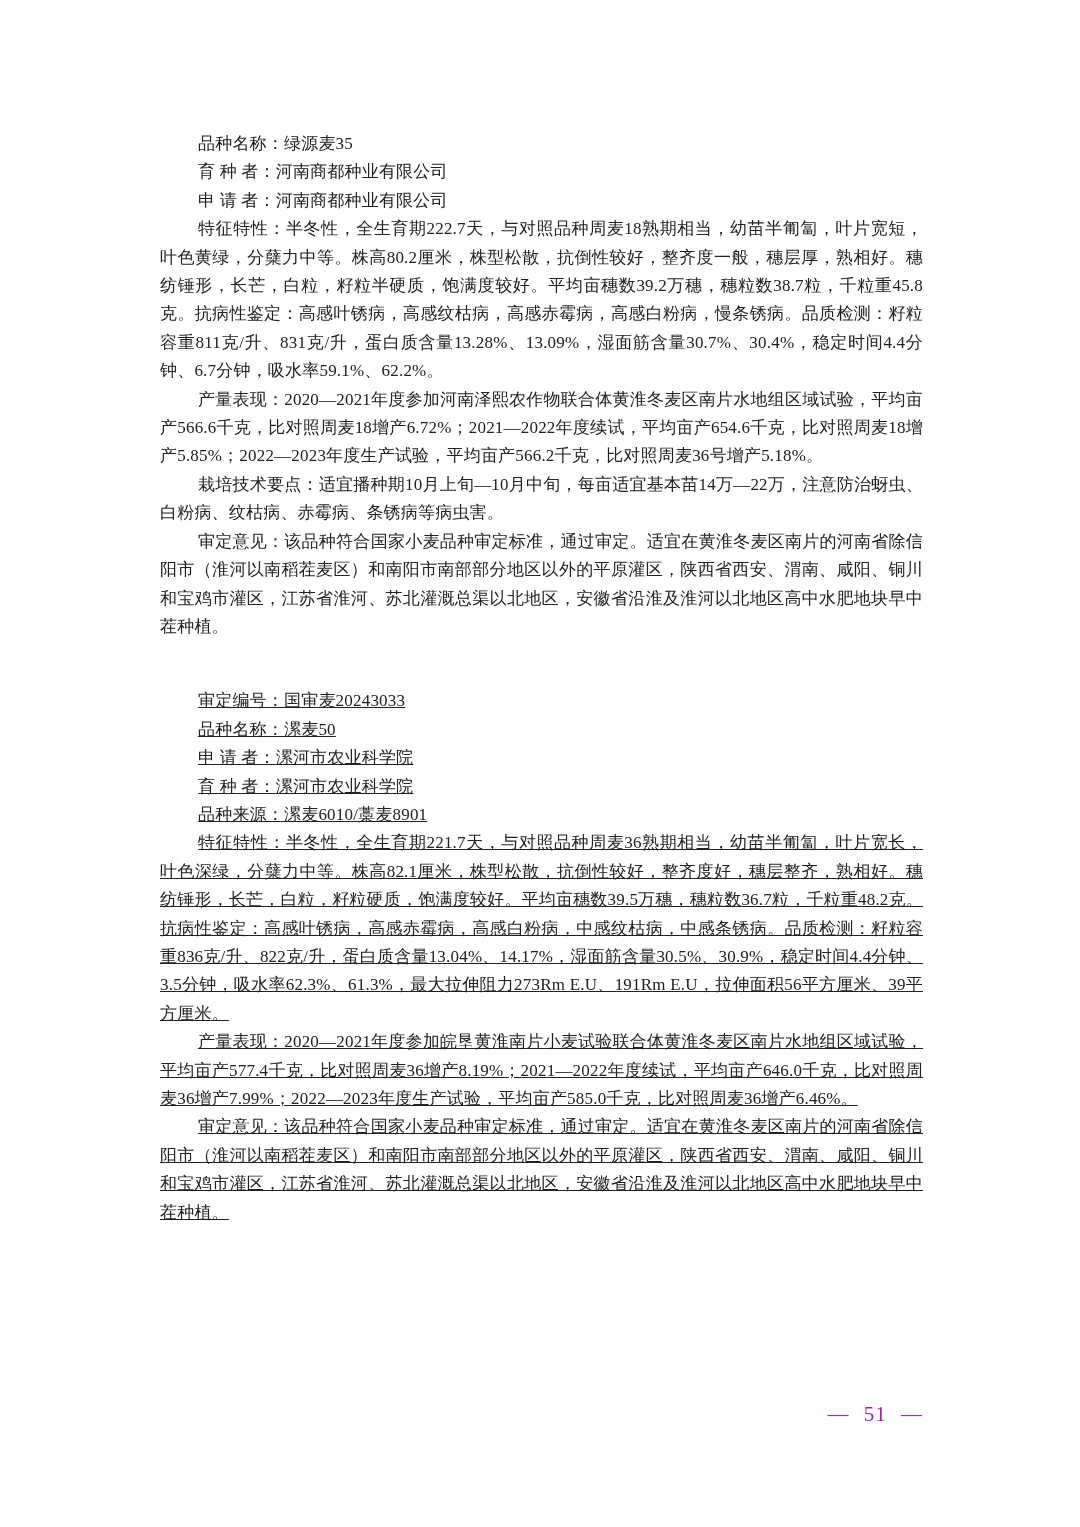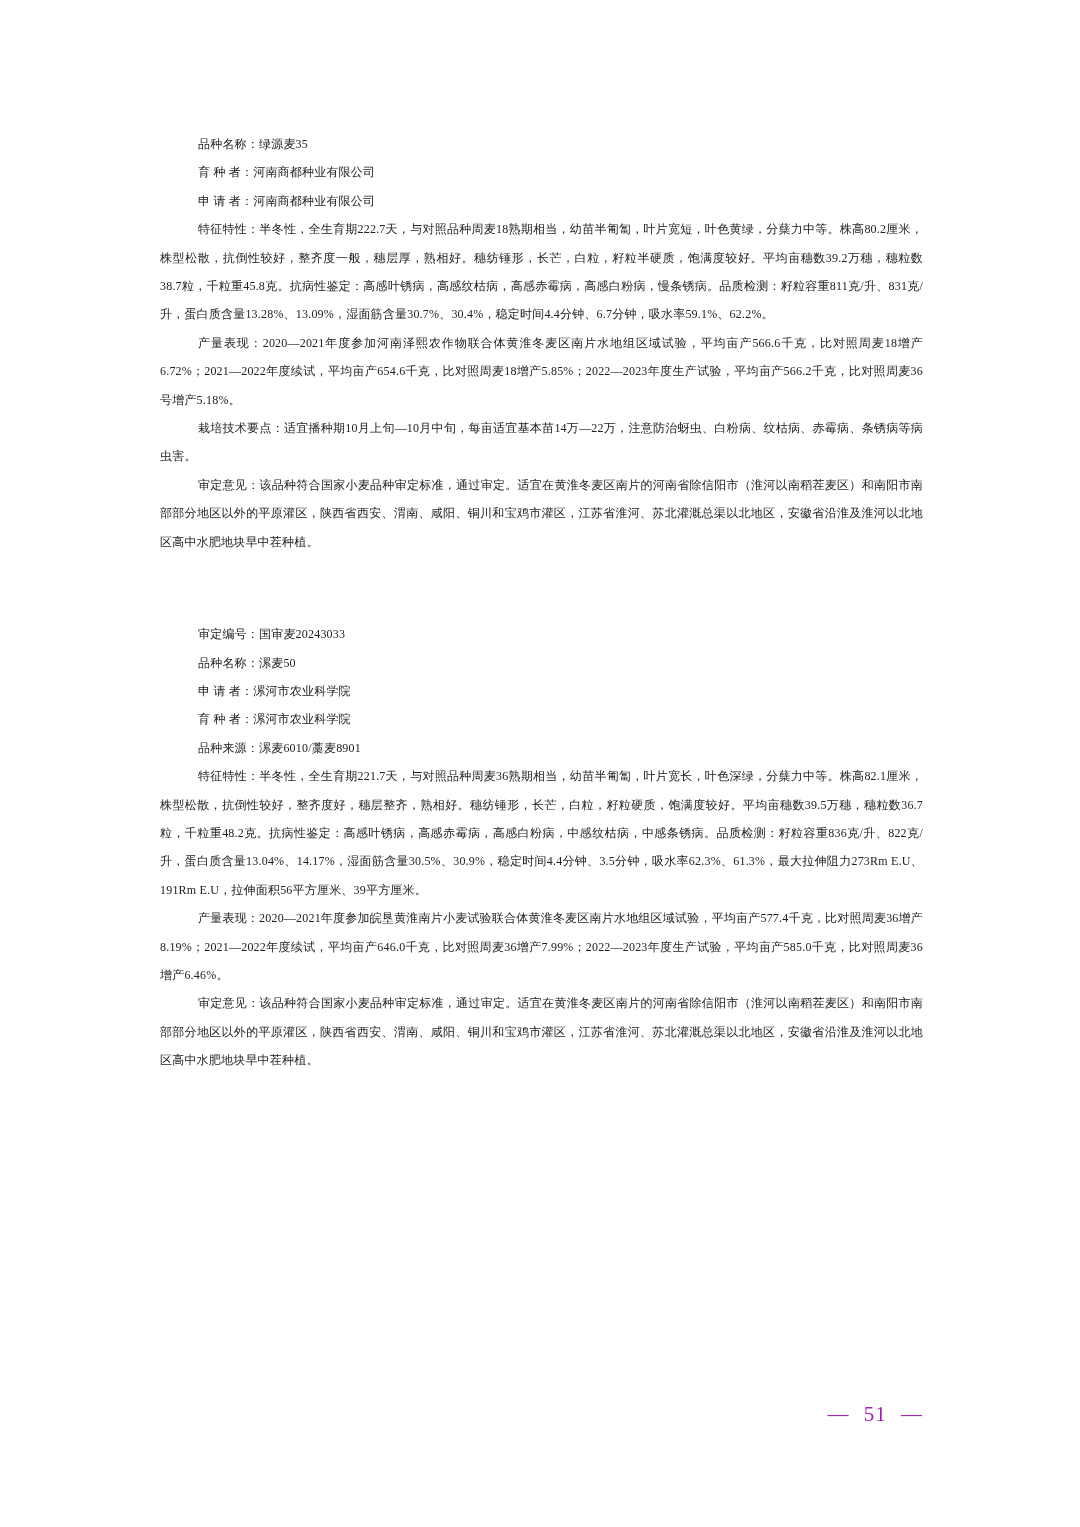--- a/index.html
+++ b/index.html
@@ -14,30 +14,31 @@
     background: #ffffff;
     overflow: hidden;
     font-family: "Liberation Serif", "DejaVu Serif", serif;
     color: #212121;
   }
   .page-body {
     position: absolute;
     left: 160px;
     top: 130px;
     width: 763px;
-    font-size: 12px;
+    font-size: 17px;
     line-height: 28.4px;
     text-align: justify;
     letter-spacing: 0.2px;
   }
   .entry {
     display: block;
   }
   .entry + .entry {
-    margin-top: 64px;
+    margin-top: 46px;
+    text-decoration: underline;
   }
   .field-line,
   .para {
     margin: 0;
     text-indent: 38px;
   }
   .field-label {
     letter-spacing: 0.2px;
   }
   .page-number {

